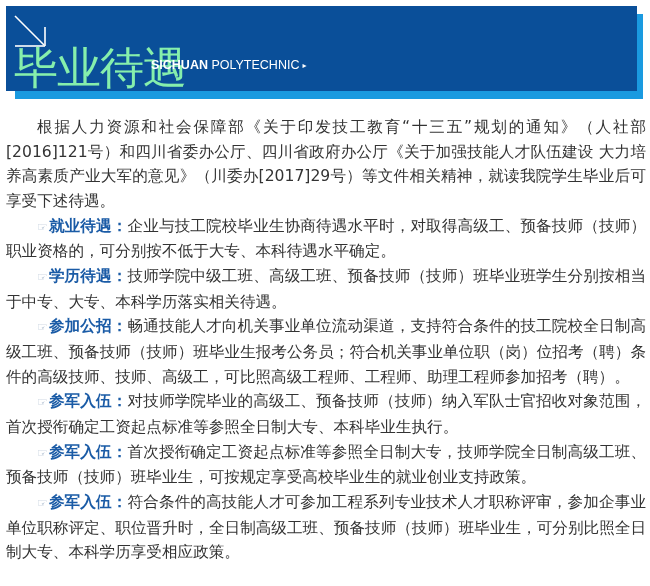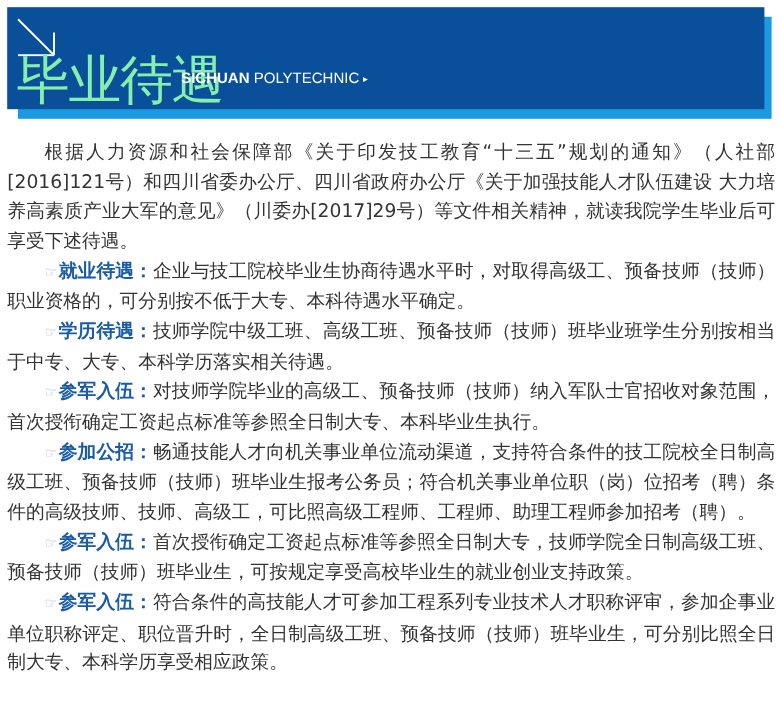--- a/index.html
+++ b/index.html
@@ -117,25 +117,25 @@
   <p>
     <span class="hand-icon">☞</span><span class="item-label">就业待遇：</span><span>企业与技工院校毕业生协商待遇水平时，对取得高级工、预备技师（技师）职业资格的，可分别按不低于大专、本科待遇水平确定。</span>
   </p>
 
   <p>
     <span class="hand-icon">☞</span><span class="item-label">学历待遇：</span><span>技师学院中级工班、高级工班、预备技师（技师）班毕业班学生分别按相当于中专、大专、本科学历落实相关待遇。</span>
   </p>
 
 
   <p>
-    <span class="hand-icon">☞</span><span class="item-label">参军入伍：</span><span>对技师学院毕业的高级工、预备技师（技师）纳入军队士官招收对象范围，首次授衔确定工资起点标准等参照全日制大专、本科毕业生执行。</span>
+    <span class="hand-icon">☞</span><span class="item-label">参加公招：</span><span>畅通技能人才向机关事业单位流动渠道，支持符合条件的技工院校全日制高级工班、预备技师（技师）班毕业生报考公务员；符合机关事业单位职（岗）位招考（聘）条件的高级技师、技师、高级工，可比照高级工程师、工程师、助理工程师参加招考（聘）。</span>
   </p>
 
   <p>
-    <span class="hand-icon">☞</span><span class="item-label">参加公招：</span><span>畅通技能人才向机关事业单位流动渠道，支持符合条件的技工院校全日制高级工班、预备技师（技师）班毕业生报考公务员；符合机关事业单位职（岗）位招考（聘）条件的高级技师、技师、高级工，可比照高级工程师、工程师、助理工程师参加招考（聘）。</span>
+    <span class="hand-icon">☞</span><span class="item-label">参军入伍：</span><span>对技师学院毕业的高级工、预备技师（技师）纳入军队士官招收对象范围，首次授衔确定工资起点标准等参照全日制大专、本科毕业生执行。</span>
   </p>
 
   <p>
     <span class="hand-icon">☞</span><span class="item-label">参军入伍：</span><span>首次授衔确定工资起点标准等参照全日制大专，技师学院全日制高级工班、预备技师（技师）班毕业生，可按规定享受高校毕业生的就业创业支持政策。</span>
   </p>
 
   <p>
     <span class="hand-icon">☞</span><span class="item-label">参军入伍：</span><span>符合条件的高技能人才可参加工程系列专业技术人才职称评审，参加企事业单位职称评定、职位晋升时，全日制高级工班、预备技师（技师）班毕业生，可分别比照全日制大专、本科学历享受相应政策。</span>
   </p>
 </div>

